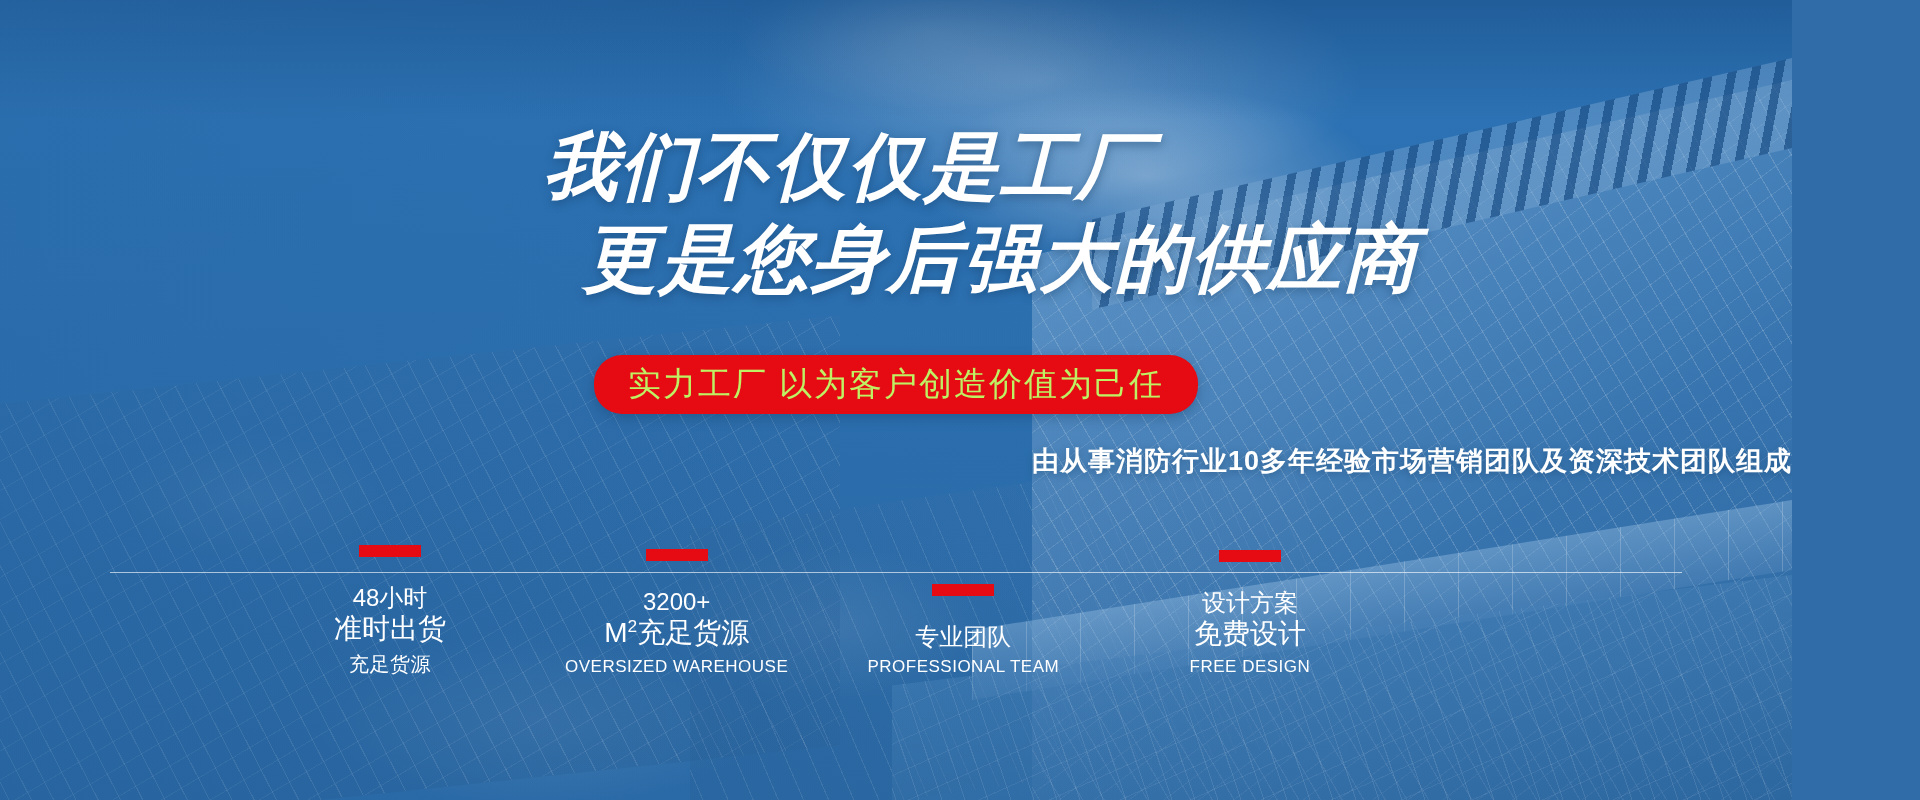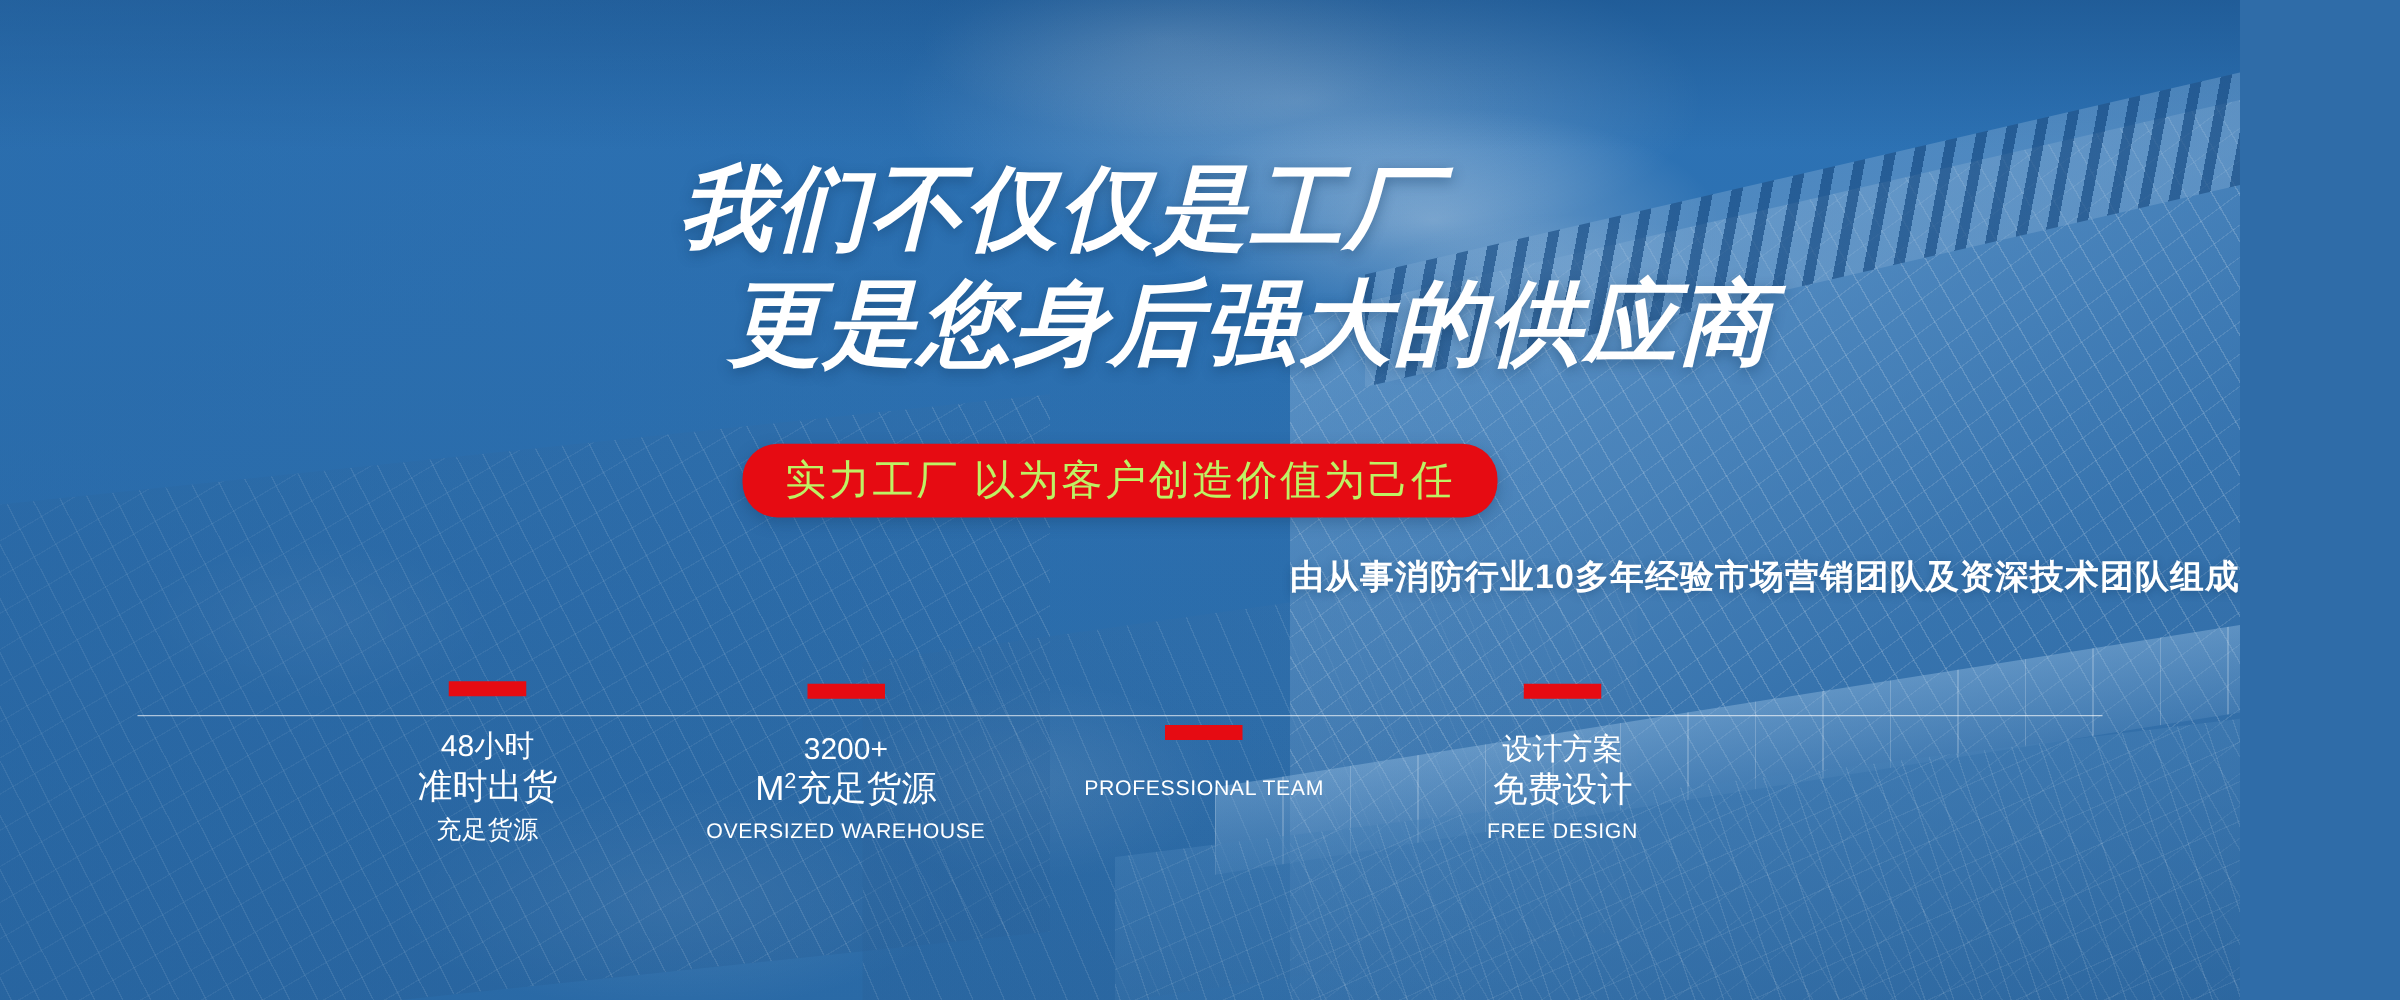--- a/index.html
+++ b/index.html
@@ -91,42 +91,42 @@
   .headline{
     position:absolute;left:0;right:0;top:130px;text-align:center;
   }
   .hl-1,.hl-2{
     color:#ffffff;font-weight:bold;font-style:italic;
     font-size:74px;line-height:1.0;letter-spacing:2px;
     text-shadow:0 3px 10px rgba(16,56,96,.45);
     white-space:nowrap;
   }
   .hl-1{margin-left:-96px;}
-  .hl-2{margin-top:18px;margin-left:210px;}
+  .hl-2{margin-top:18px;margin-left:210px;font-family:Liberation Serif, serif;}
 
   .badge-wrap{position:absolute;left:0;right:0;top:355px;text-align:center;}
   .badge{
     display:inline-block;background:#e60b12;color:#bef264;
     font-size:33px;line-height:1;font-weight:normal;
     padding:12px 34px 14px;border-radius:28px;letter-spacing:2px;
     box-shadow:0 4px 12px rgba(20,60,100,.35);
     white-space:nowrap;
   }
 
   .subtitle{
     position:absolute;left:0;right:0;top:443px;text-align:right;
     color:#ffffff;font-size:27px;font-weight:bold;letter-spacing:1px;
     text-shadow:0 2px 7px rgba(16,56,96,.40);white-space:nowrap;
   }
 
   
   .rule{position:absolute;left:110px;right:110px;top:572px;height:1px;background:rgba(255,255,255,.62);}
   .features{
     position:absolute;left:260px;top:545px;width:1120px;
-    display:flex;justify-content:space-between;align-items:center;
+    display:flex;justify-content:space-between;align-items:flex-end;
   }
   .feature{width:260px;text-align:center;position:relative;}
   .tab{width:62px;height:12px;background:#e60b12;margin:0 auto 26px;}
   .f-line1{color:#ffffff;font-size:24px;line-height:1.22;white-space:nowrap;}
   .f-line2{color:#ffffff;font-size:28px;line-height:1.22;white-space:nowrap;}
   .f-sub{color:#ffffff;font-size:17px;line-height:1.5;letter-spacing:.5px;margin-top:3px;white-space:nowrap;}
   .f-sub.cn{font-size:20px;}
   sup{font-size:.62em;vertical-align:super;}
 </style>
 </head>
@@ -170,20 +170,21 @@
 
       <div class="feature">
         <div class="tab"></div>
         <div class="f-line1">3200+</div>
         <div class="f-line2"><span>M</span><sup>2</sup><span>充足货源</span></div>
         <div class="f-sub">OVERSIZED WAREHOUSE</div>
       </div>
 
       <div class="feature">
         <div class="tab"></div>
+        <div class="f-line1">专业团队</div>
         <div class="f-sub">PROFESSIONAL TEAM</div>
       </div>
 
       <div class="feature">
         <div class="tab"></div>
         <div class="f-line1">设计方案</div>
         <div class="f-line2">免费设计</div>
         <div class="f-sub">FREE DESIGN</div>
       </div>
 

